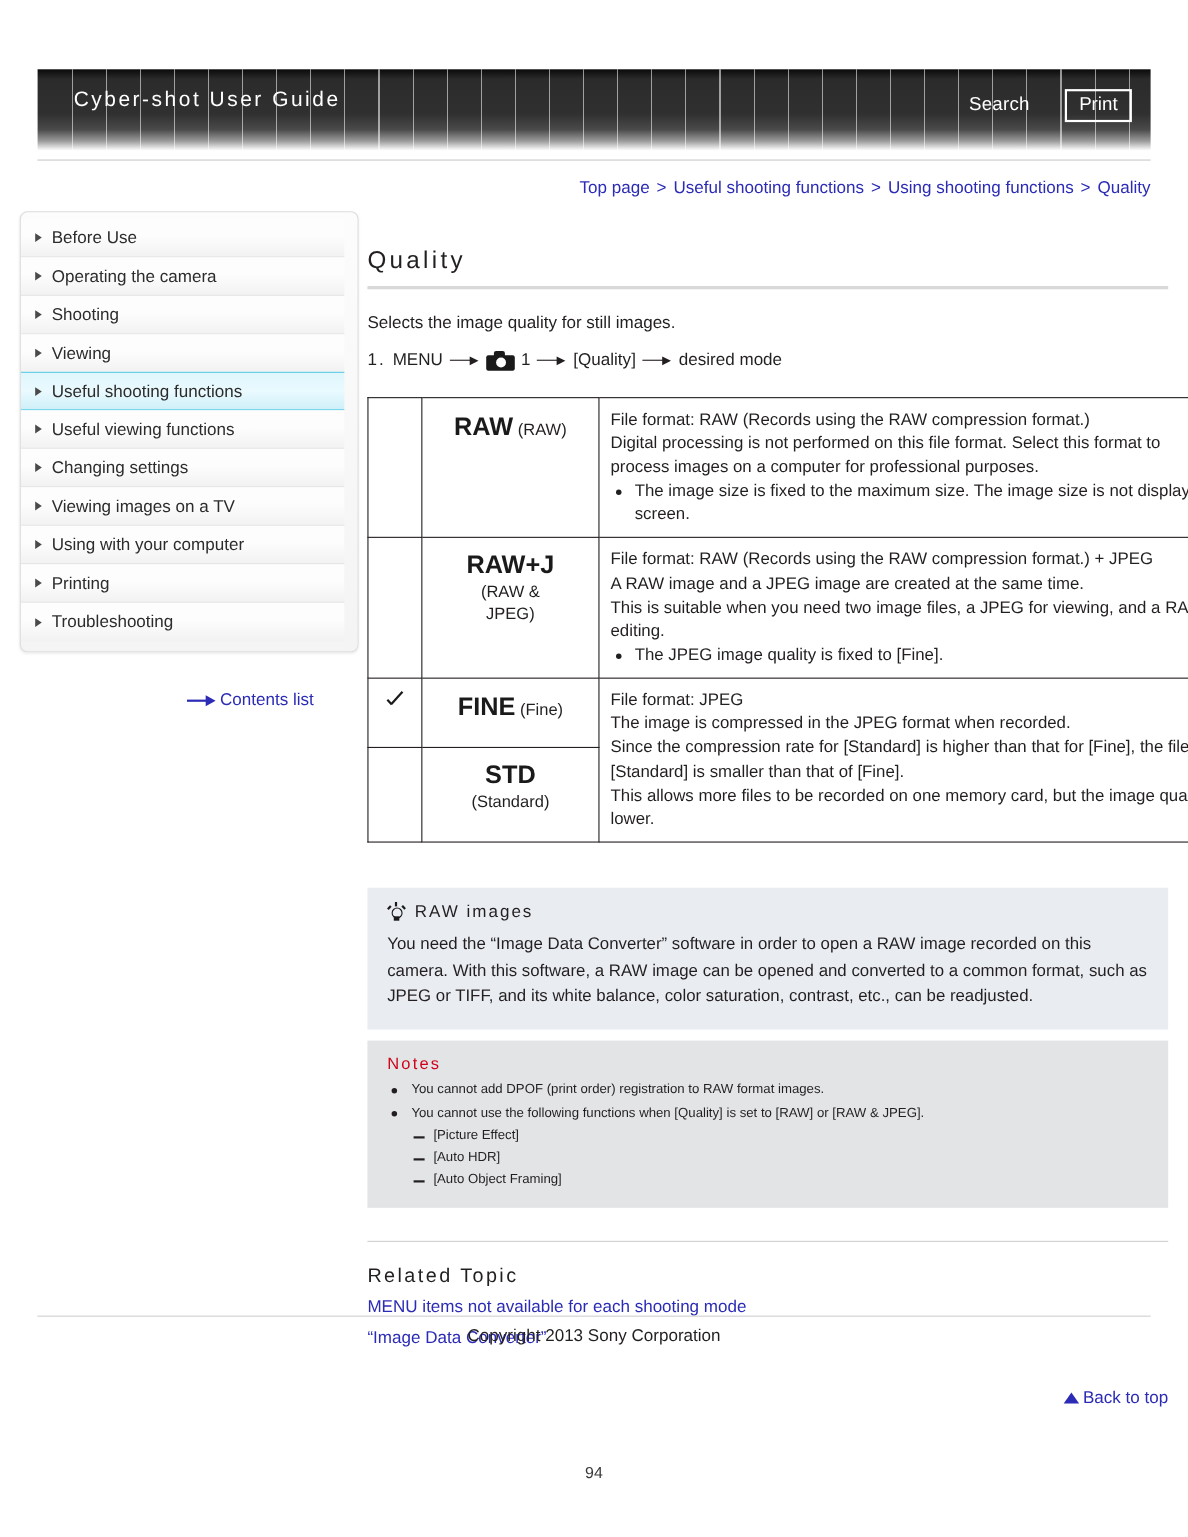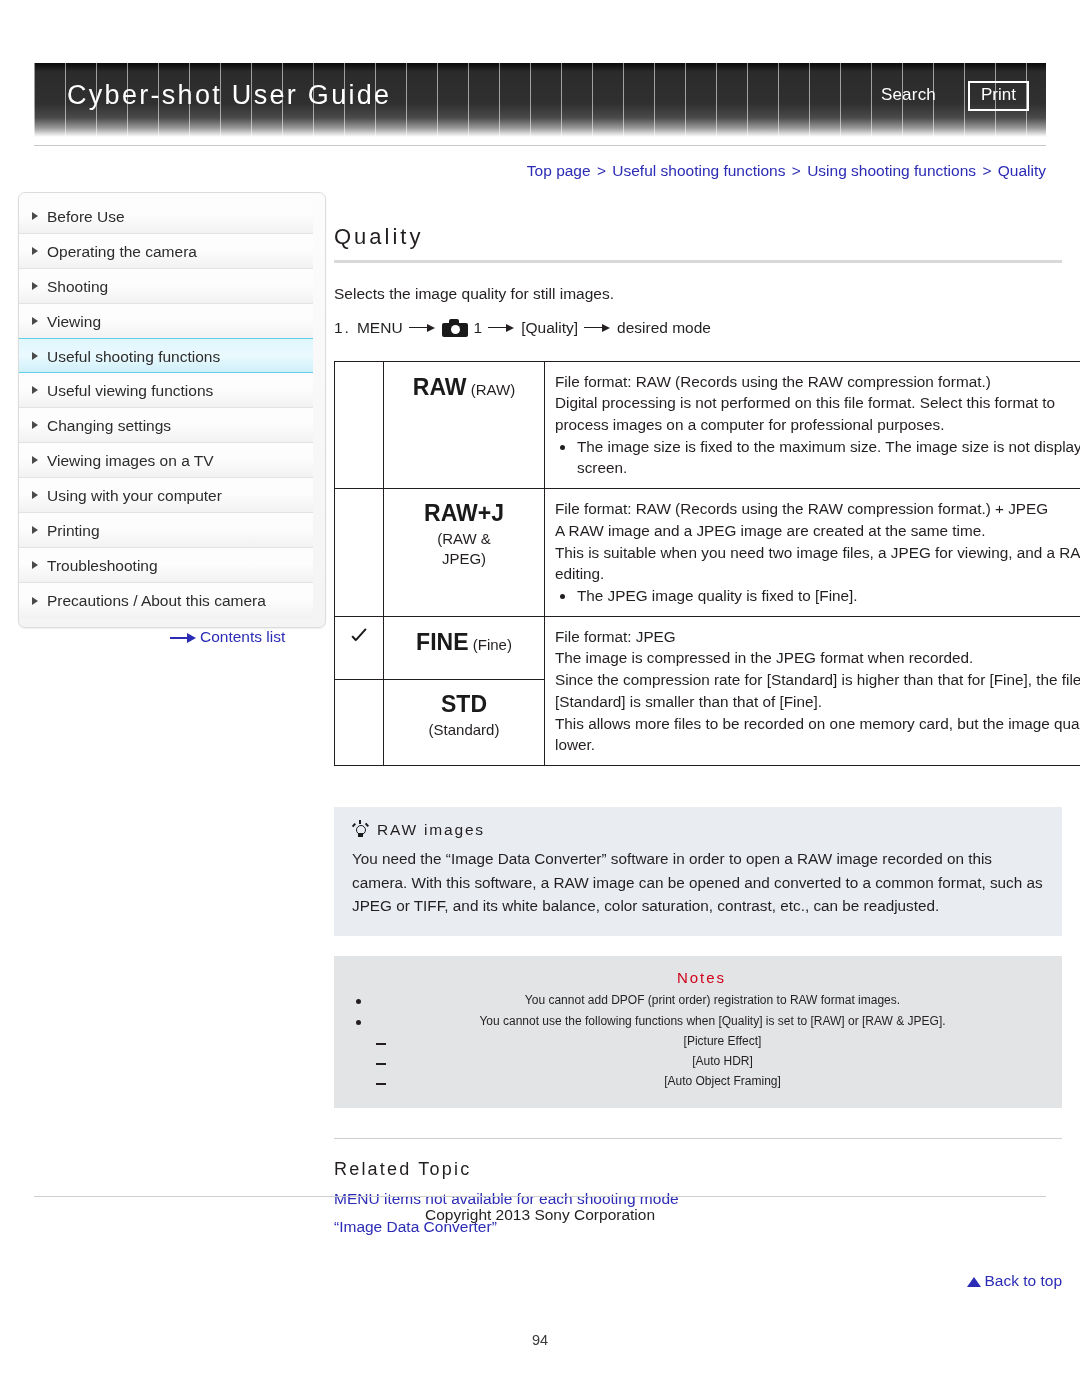--- a/index.html
+++ b/index.html
@@ -30,21 +30,21 @@
         #2b2b2b 12%,
         #303030 55%,
         #4a4a4a 74%,
         #9a9a9a 88%,
         #e8e8e8 97%,
         #ffffff 100%);
   }
   .header-title {
     position: absolute;
     left: 33px; top: 17px;
-    font-size: 27px;
+    font-size: 19px;
     letter-spacing: 2.3px;
     color: #ffffff;
     font-weight: 500;
     white-space: nowrap;
   }
   .header-search {
     position: absolute;
     right: 110px; top: 22px;
     font-size: 17px;
     color: #ffffff;
@@ -319,24 +319,23 @@
   .bulb .r2 { left: 0.5px; top: 1.5px; transform: rotate(42deg); }
   .bulb .r3 { left: 14px; top: 1.5px; transform: rotate(-42deg); }
   .tip-body {
     font-size: 15.3px;
     line-height: 1.55;
     color: #231f20;
   }
 
   
   .notesbox {
-    margin-top: 20px;
+    margin-top: 10px;
     background: #e2e4e6;
     padding: 13px 11px 18px 18px;
-    text-align: center;
   }
   .notes-head {
     font-size: 15px;
     letter-spacing: 2px;
     color: #d0021b;
     margin-bottom: 5px;
   }
   .notes-body { font-size: 12px; line-height: 1.5; color: #231f20; }
   ul.notes-list { margin: 0; padding: 0; list-style: none; }
   ul.notes-list > li {
@@ -481,24 +480,20 @@
     <span class="tri"></span>
     <span>Using with your computer</span>
   </div>
   <div class="nav-item">
     <span class="tri"></span>
     <span>Printing</span>
   </div>
   <div class="nav-item">
     <span class="tri"></span>
     <span>Troubleshooting</span>
-  </div>
-  <div class="nav-item">
-    <span class="tri"></span>
-    <span>Precautions / About this camera</span>
   </div>
 </nav>
 
 <div class="contents-list">
   <span class="arrow"></span><span>Contents list</span>
 </div>
 
 <main class="main">
 
   <h1 class="page-title">Quality</h1>

